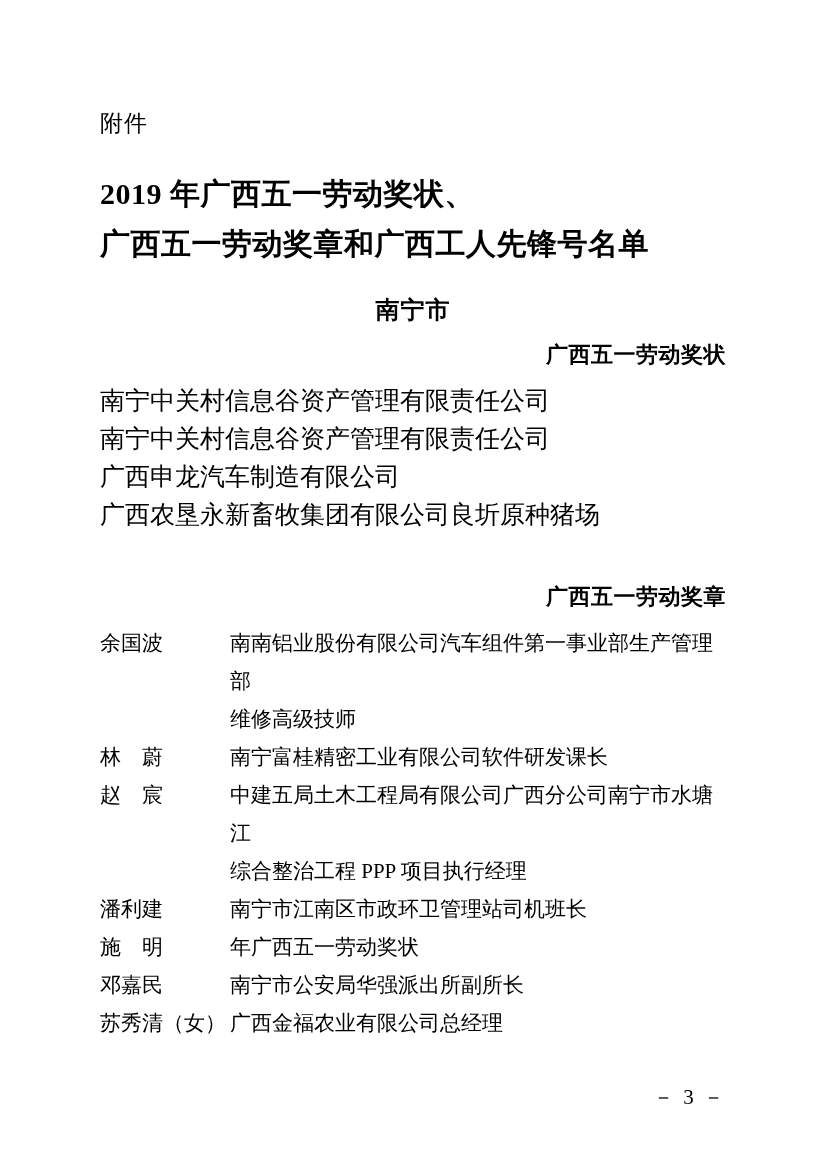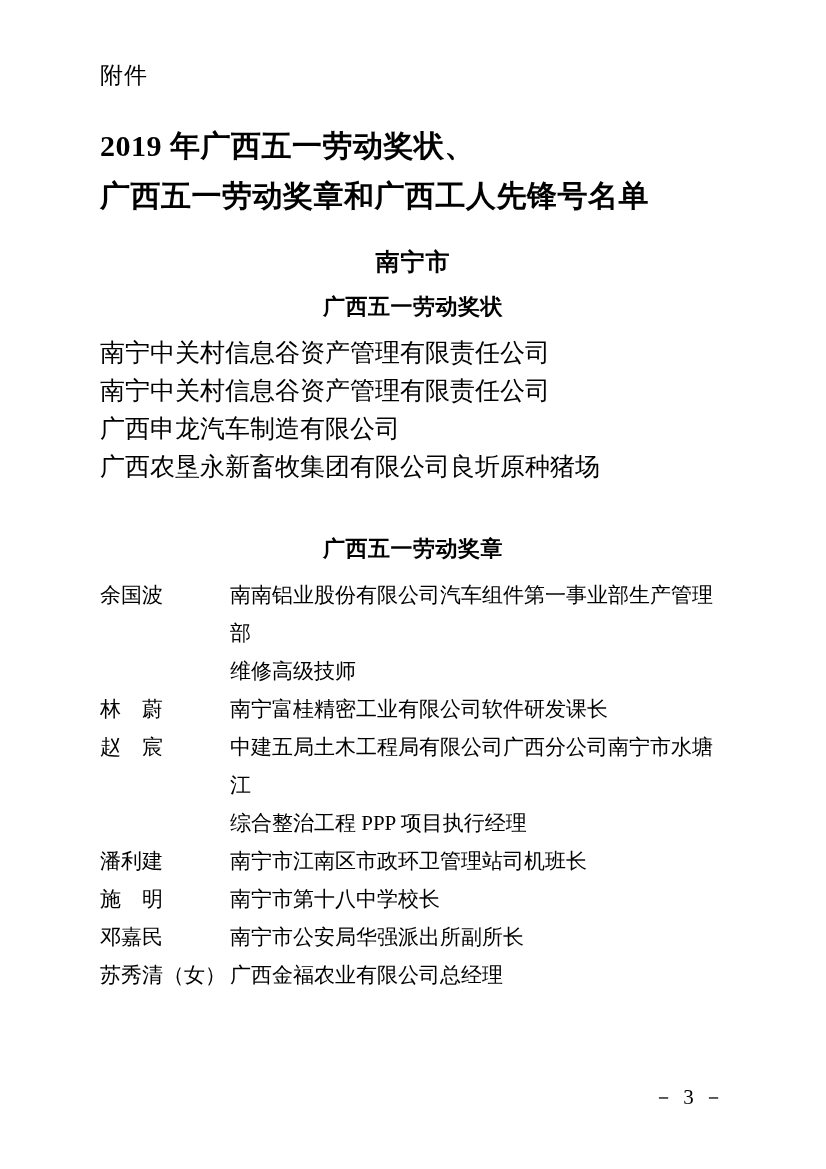--- a/index.html
+++ b/index.html
@@ -18,21 +18,21 @@
   .page {
     position: relative;
     width: 826px;
     height: 1169px;
     box-sizing: border-box;
     padding: 0 100px;
   }
   .attachment-label {
     font-size: 23px;
     line-height: 1;
-    padding-top: 64px;
+    padding-top: 112px;
     letter-spacing: 1px;
   }
   .doc-title {
     text-align: left;
     font-size: 30px;
     font-weight: bold;
     line-height: 50px;
     margin-top: 34px;
     letter-spacing: 0.5px;
   }
@@ -40,21 +40,21 @@
     display: block;
   }
   .city-heading {
     text-align: center;
     font-size: 24px;
     font-weight: bold;
     margin-top: 25px;
     letter-spacing: 1px;
   }
   .section-heading {
-    text-align: center;
+    text-align: right;
     font-size: 22px;
     font-weight: bold;
     margin-top: 14px;
     letter-spacing: 0.5px;
   }
   .section-heading.spaced {
     margin-top: 48px;
   }
   .award-list {
     margin-top: 12px;
@@ -145,21 +145,21 @@
     <div class="medal-row">
       <div class="name">潘利建</div>
       <div class="org">
         <span>南宁市江南区市政环卫管理站司机班长</span>
       </div>
     </div>
 
     <div class="medal-row">
       <div class="name">施　明</div>
       <div class="org">
-        <span>南宁市第十八中学校长</span>
+        <span>年广西五一劳动奖状</span>
       </div>
     </div>
 
     <div class="medal-row">
       <div class="name">邓嘉民</div>
       <div class="org">
         <span>南宁市公安局华强派出所副所长</span>
       </div>
     </div>
 

